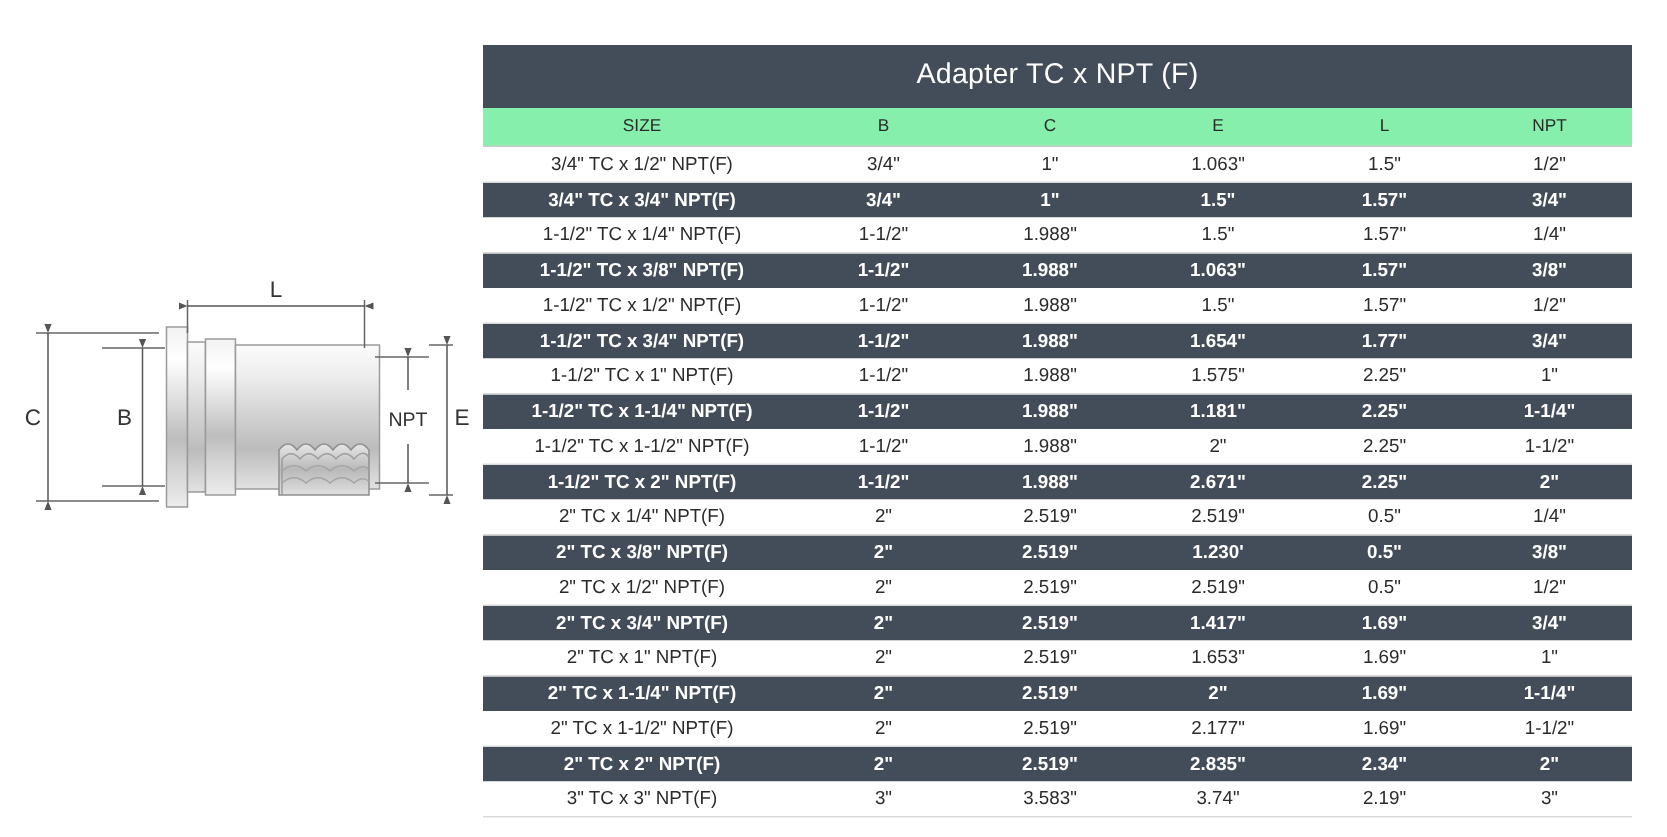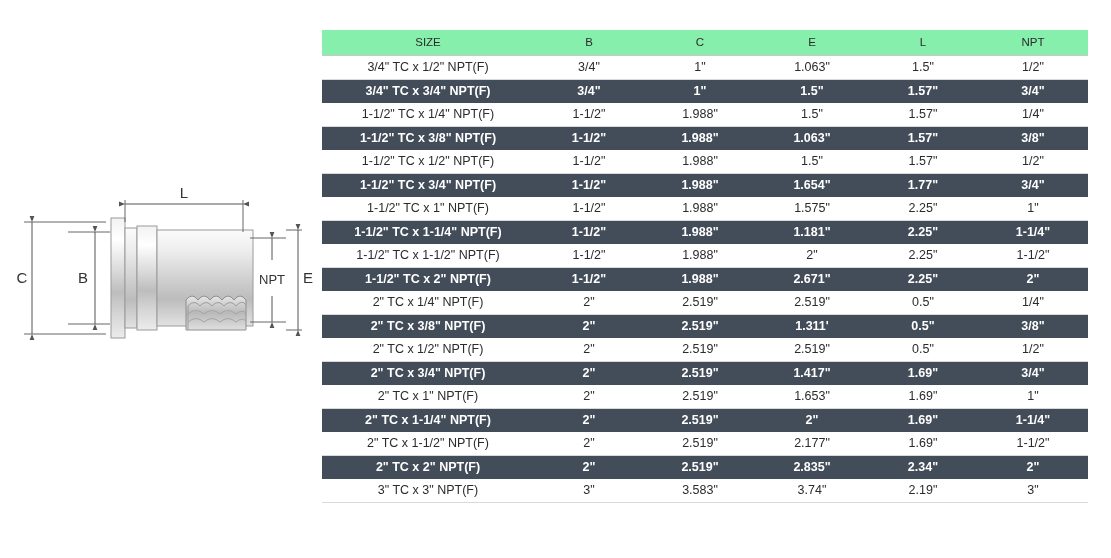--- a/index.html
+++ b/index.html
@@ -175,20 +175,21 @@
         <line x1="286" y1="230" x2="302" y2="230" stroke="#666" stroke-width="1"></line>
         <line x1="286" y1="330" x2="302" y2="330" stroke="#666" stroke-width="1"></line>
         <line x1="298" y1="230" x2="298" y2="330" stroke="#555" stroke-width="1" marker-start="url(#arrS)" marker-end="url(#arrE)"></line>
         <text x="308" y="283" text-anchor="middle" font-family="Liberation Sans, sans-serif" font-size="15" fill="#333">E</text>
       </g>
     </svg>
   </div>
 
   <div class="table-wrap">
     <table class="spec">
+      <caption>Adapter TC x NPT (F)</caption>
       <colgroup>
         <col class="c-size">
           <col class="c-b">
           <col class="c-c">
           <col class="c-e">
           <col class="c-l">
           <col class="c-npt">
       </colgroup>
       <thead>
         <tr class="head-rule">
@@ -286,21 +287,21 @@
             <td>2"</td>
             <td>2.519"</td>
             <td>2.519"</td>
             <td>0.5"</td>
             <td>1/4"</td>
           </tr>
           <tr class="alt">
             <td>2" TC x 3/8" NPT(F)</td>
             <td>2"</td>
             <td>2.519"</td>
-            <td>1.311'</td>
+            <td>1.230'</td>
             <td>0.5"</td>
             <td>3/8"</td>
           </tr>
           <tr class="rowline">
             <td>2" TC x 1/2" NPT(F)</td>
             <td>2"</td>
             <td>2.519"</td>
             <td>2.519"</td>
             <td>0.5"</td>
             <td>1/2"</td>

